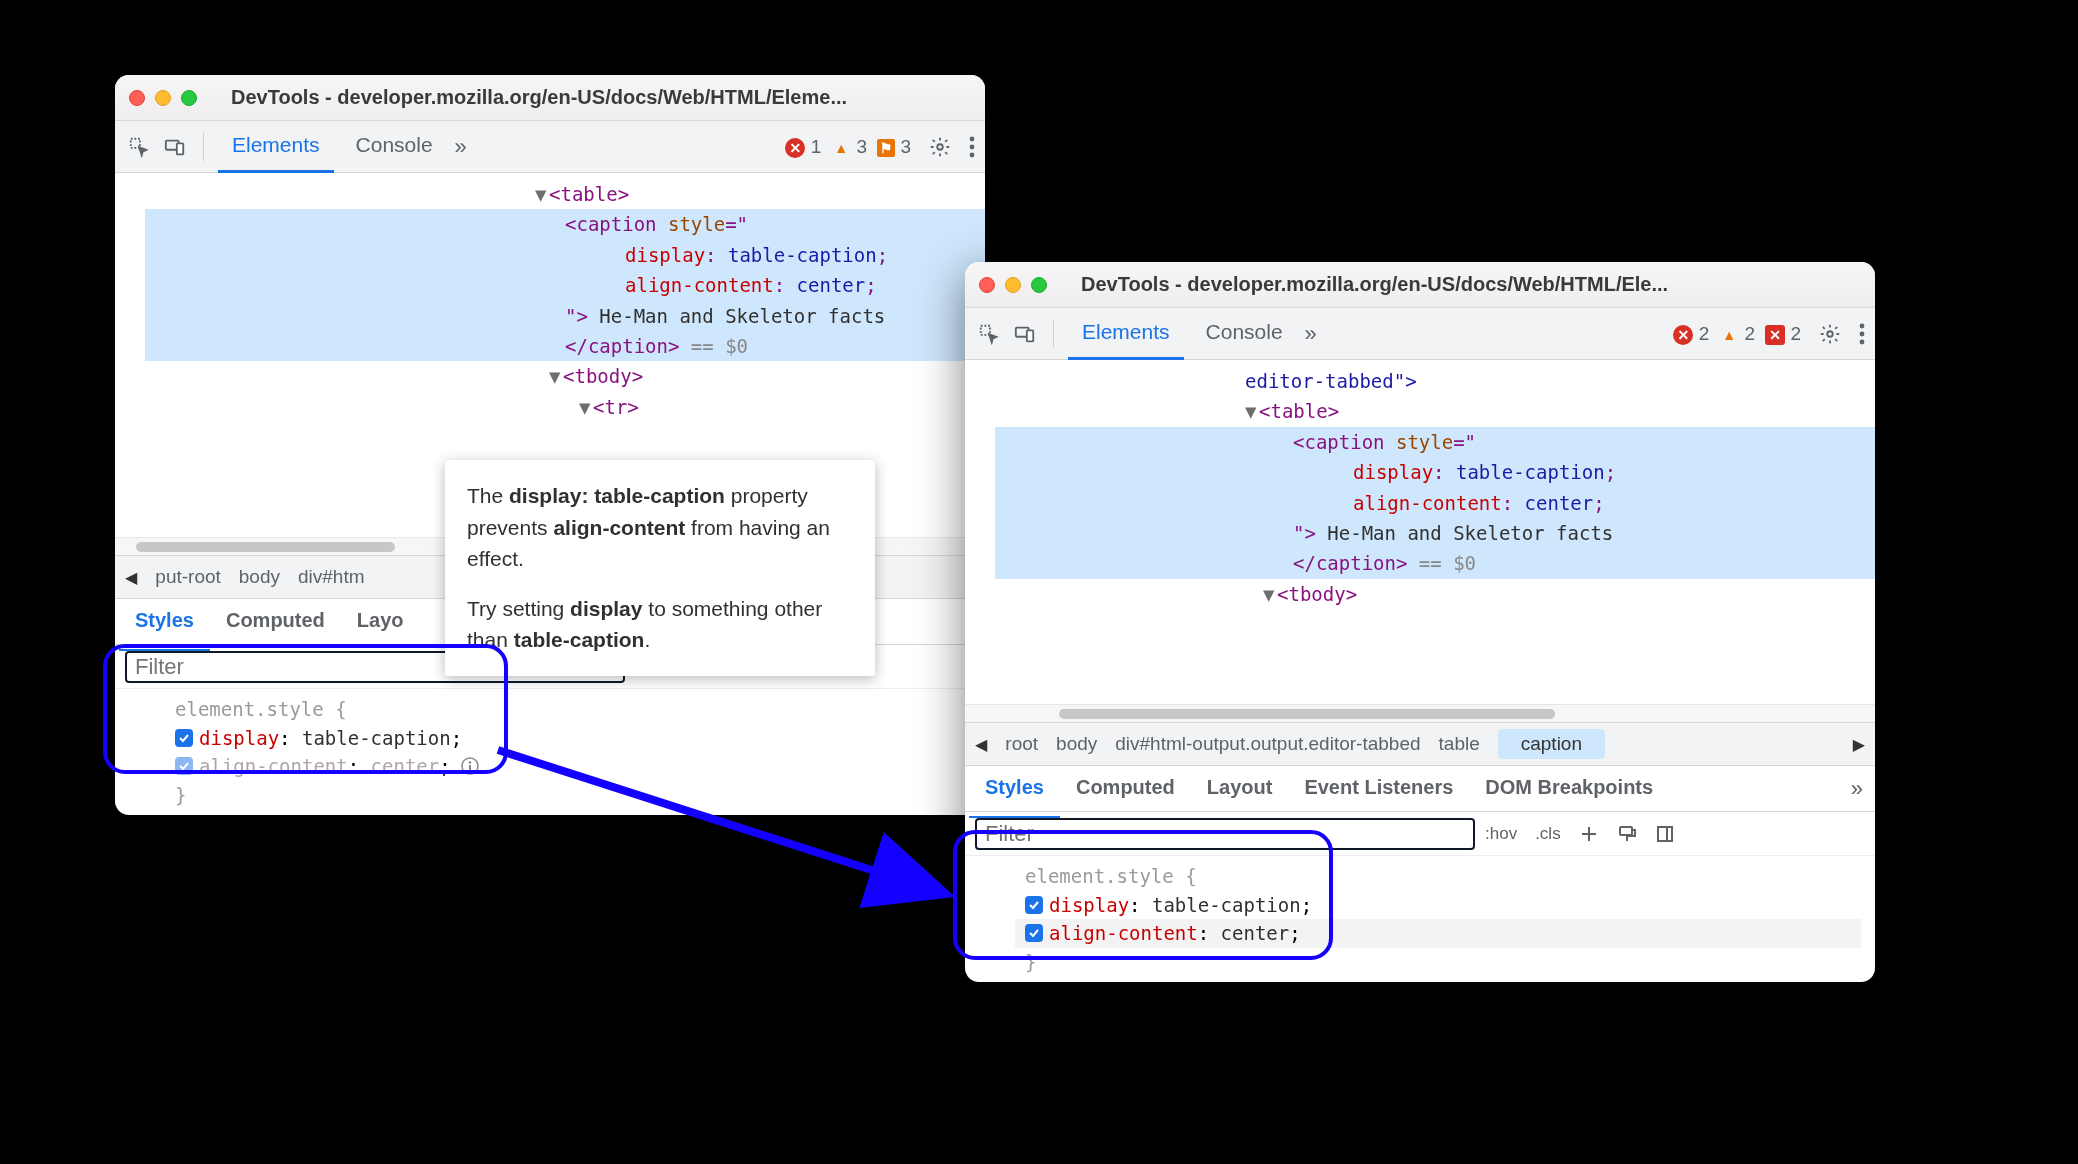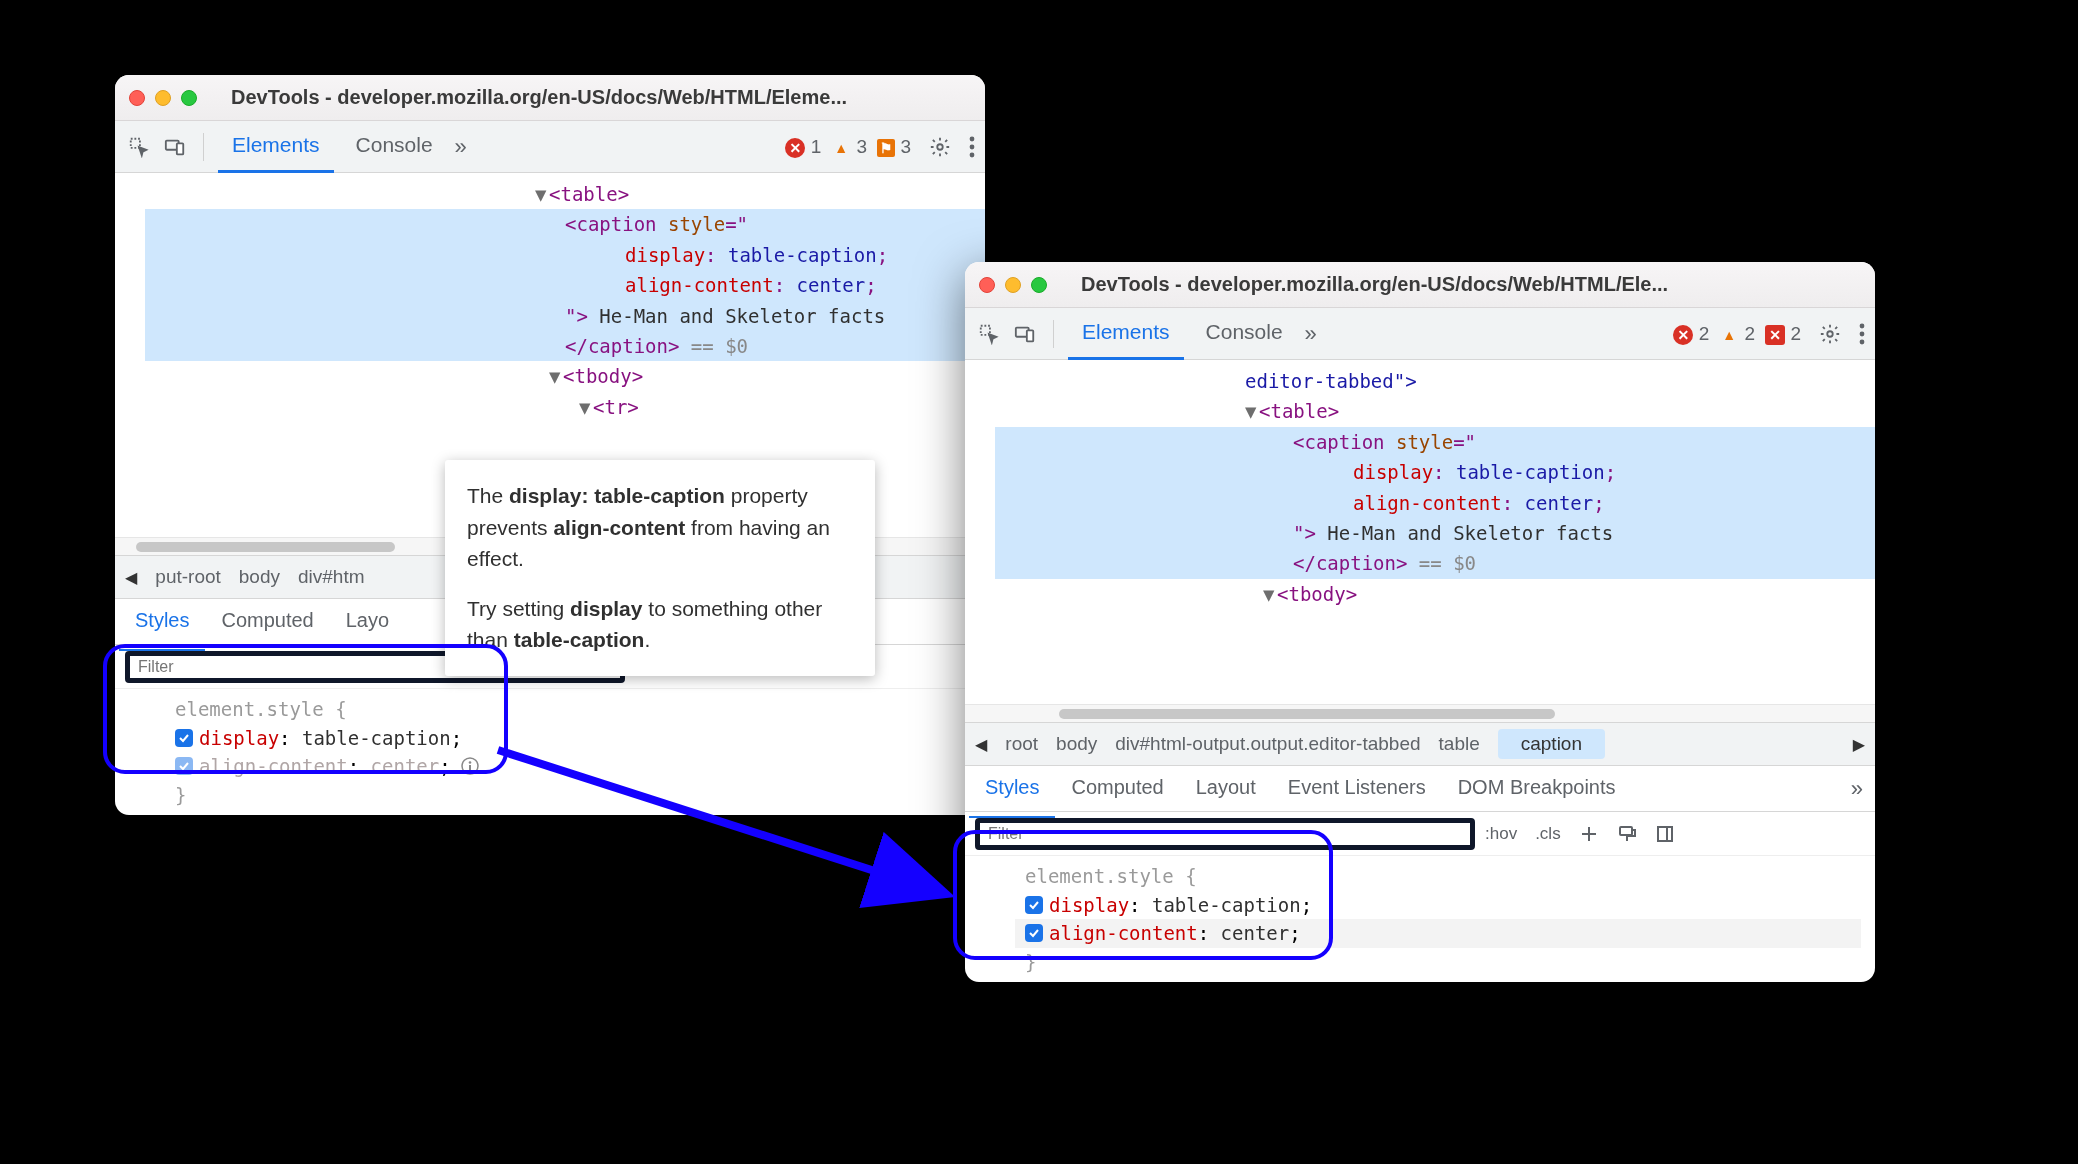--- a/index.html
+++ b/index.html
@@ -101,30 +101,30 @@
   }
   .bc-arrow { font-size:16px; color:#333;}
   .bc-item { cursor:pointer; }
   .bc-item.sel { background:#cfe7fd; padding:4px 23px; border-radius:4px; color:#333;}
   .bc-clip { overflow:hidden; text-overflow:clip; }
 
   .subtabs {
     height:46px; border-bottom:1px solid #d6d6d6; display:flex; align-items:center;
     font-size:20px; color:#5f6368; gap:0; padding:0 4px;
   }
-  .subtab { padding:0 16px; height:58px; display:flex; align-items:center; border-bottom:2px solid transparent; cursor:pointer;}
+  .subtab { padding:0 16px; height:58px; display:flex; align-items:center; border-bottom:2px solid transparent; cursor:pointer;font-weight:bold;}
   .subtab.active { color:#1a73e8; border-bottom-color:#1a73e8; }
 
   .filterbar {
     height:44px; display:flex; align-items:center; padding:6px 10px; gap:10px; border-bottom:1px solid #eee;
     font-size:18px; color:#5f6368;
   }
   .filter-input {
-    flex:1; max-width:500px; height:32px; border:5px solid #0f172a; border-radius:4px;
-    padding:0 8px; font-size:16px; color:#888;
+    flex:1; max-width:500px; height:32px; border:2px solid #0f172a; border-radius:4px;
+    padding:0 8px; font-size:22px; color:#888;
   }
   .filter-tools { display:flex; gap:18px; align-items:center; color:#5f6368; font-size:17px;}
 
   .styles-body {
     font-family: Menlo, Consolas, monospace;
     font-size: 19px;
     padding:6px 24px;
     line-height:1.5;
     margin-left:36px;
   }

